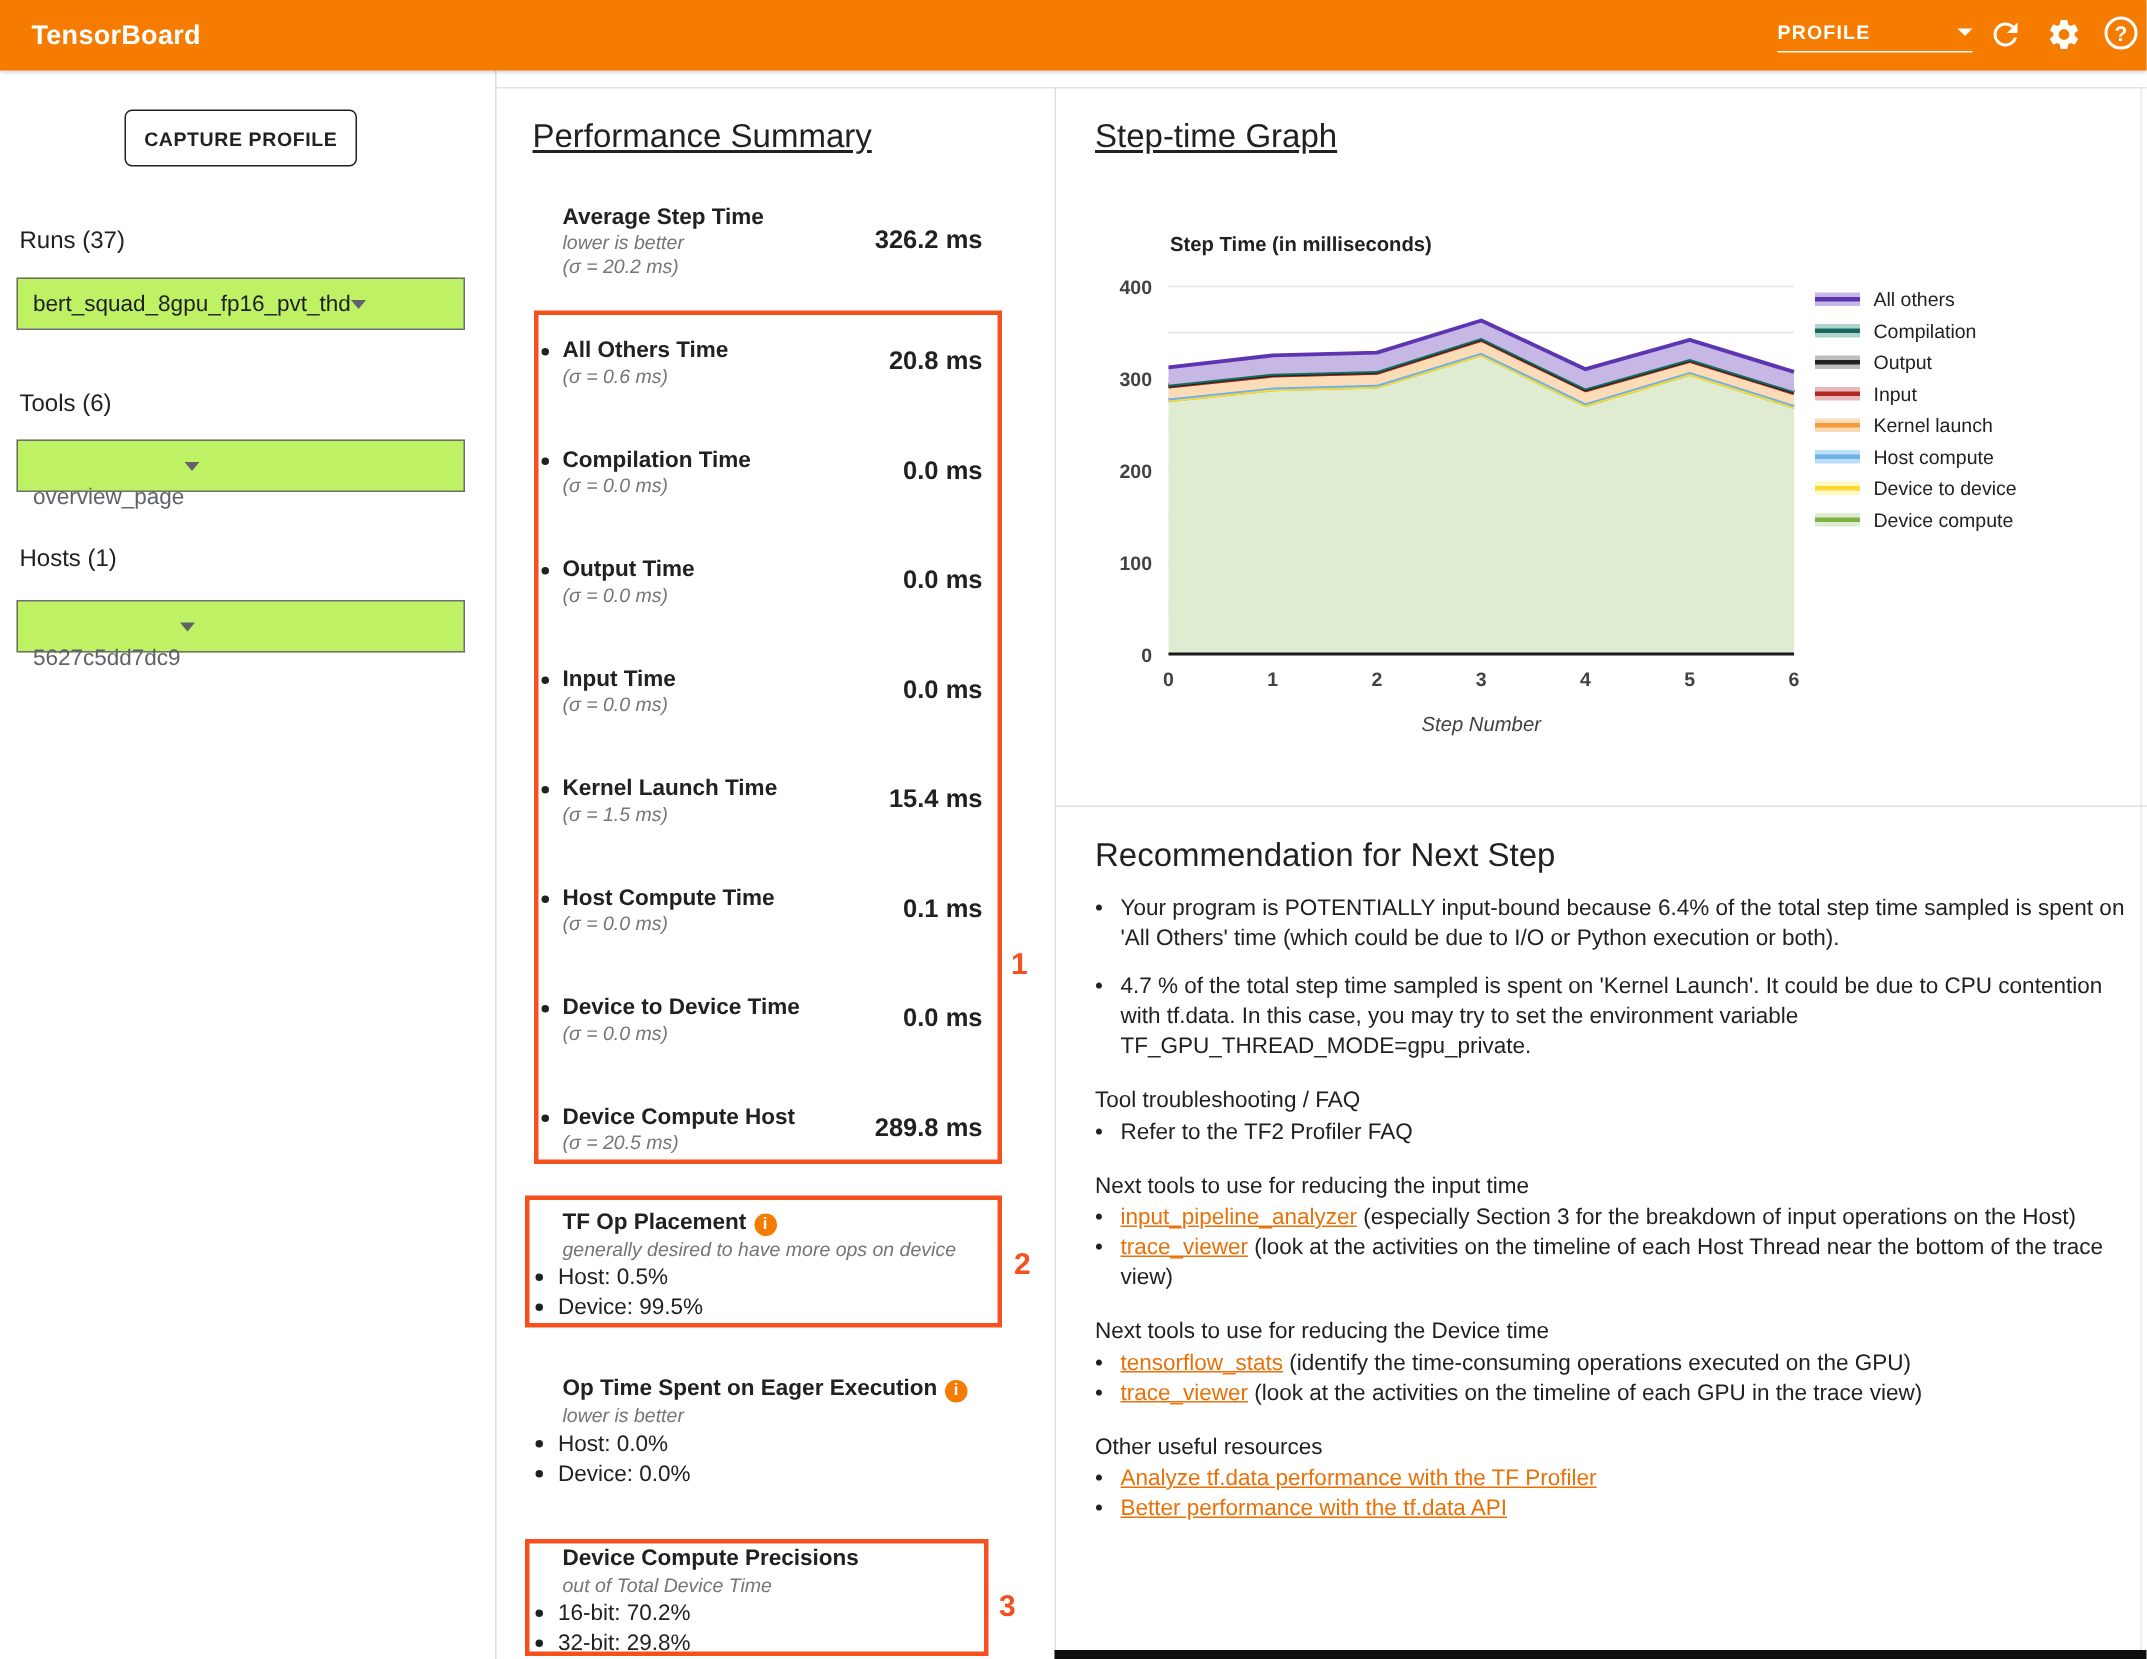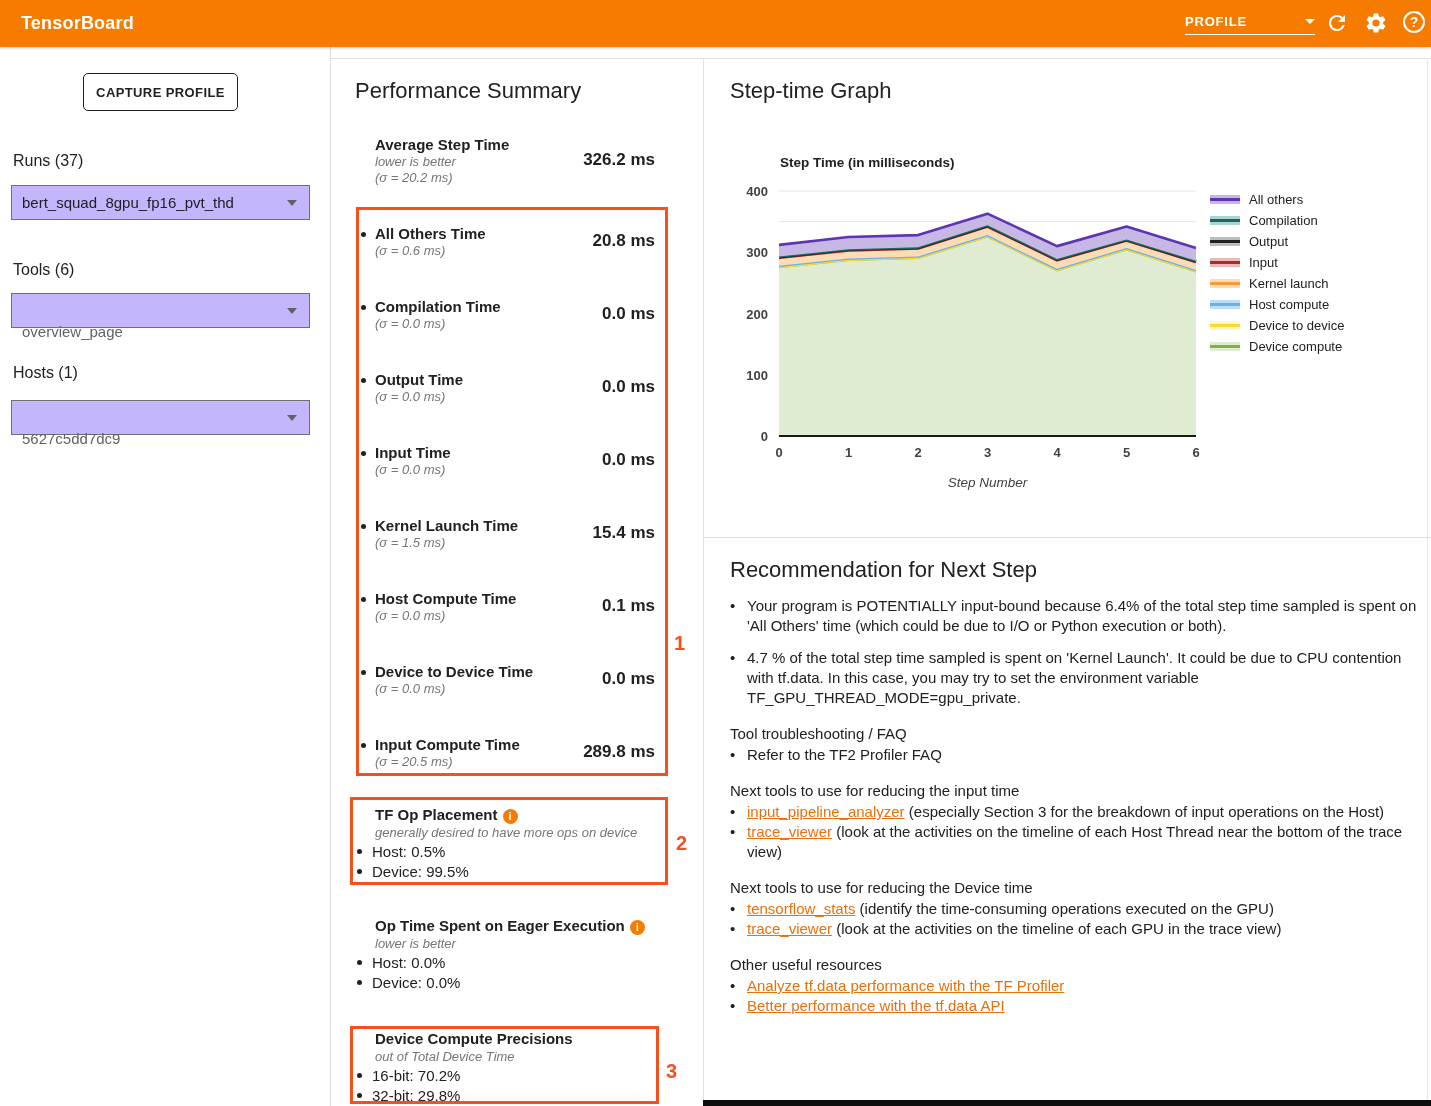--- a/index.html
+++ b/index.html
@@ -23,27 +23,27 @@
   .help-circle::after{content:'?';}
   
   .v-border{position:absolute;width:1px;background:#dadce0;}
   .h-border{position:absolute;height:1px;background:#e0e0e0;}
   .bottom-dark-bar{position:absolute;left:703px;top:1100px;width:728px;height:6px;background:#0e0e0e;}
   
   .capture-btn{position:absolute;left:83px;top:73px;width:155px;height:38px;background:#fff;
     border:1px solid #202124;border-radius:5px;font-family:inherit;font-size:13px;font-weight:600;
     letter-spacing:.4px;color:#202124;cursor:pointer;}
   .side-label{position:absolute;left:13px;font-size:16px;color:#202124;}
-  .side-select{position:absolute;left:11px;width:299px;height:35px;border:1px solid #6f6f6f;background:#c4b5fd;
-    display:flex;align-items:center;justify-content:space-between;padding:0 12px 0 10px;cursor:pointer;}
+  .side-select{position:absolute;left:11px;width:299px;height:35px;border:1px solid #6f6f6f;background:#bef264;
+    display:flex;align-items:center;justify-content:flex-start;padding:0 12px 0 10px;cursor:pointer;}
   .side-select .val{font-size:15px;color:#202124;white-space:nowrap;overflow:hidden;}
   .side-select .val.dim{color:#5f6368;margin-top:42px;}
   .caret-g{width:0;height:0;border-left:5px solid transparent;border-right:5px solid transparent;border-top:6px solid #5f6368;flex:none;}
   
-  .section-title{position:absolute;font-size:22px;color:#202124;}
+  .section-title{position:absolute;font-size:22px;color:#202124;text-decoration:underline;}
   .avg-block{position:absolute;left:355px;top:136px;width:300px;padding-left:20px;}
   .item-name{font-size:15px;font-weight:bold;color:#212121;line-height:18px;}
   .item-sub{font-size:13px;font-style:italic;color:#757575;line-height:16px;}
   .item-value{position:absolute;right:0;font-size:17px;font-weight:bold;color:#212121;}
   .ps-item{position:absolute;left:355px;width:300px;padding-left:20px;}
   .ps-dot{position:absolute;left:6px;top:7px;width:5px;height:5px;border-radius:50%;background:#212121;}
   .mini-block{position:absolute;left:355px;width:305px;}
   .mini-title{font-size:15px;font-weight:bold;color:#212121;line-height:18px;padding-left:20px;}
   .mini-sub{font-size:13px;font-style:italic;color:#757575;line-height:16px;padding-left:20px;margin-top:1px;}
   .mini-row{position:relative;font-size:15px;color:#212121;line-height:19px;padding-left:17px;margin-top:1px;}
@@ -166,21 +166,21 @@
   <div class="item-value" style="top:6px;">0.1 ms</div>
 </div>
 <div class="ps-item" style="top:663px;">
   <span class="ps-dot"></span>
   <div class="item-name">Device to Device Time</div>
   <div class="item-sub">(σ = 0.0 ms)</div>
   <div class="item-value" style="top:6px;">0.0 ms</div>
 </div>
 <div class="ps-item" style="top:736px;">
   <span class="ps-dot"></span>
-  <div class="item-name">Input Compute Time</div>
+  <div class="item-name">Device Compute Host</div>
   <div class="item-sub">(σ = 20.5 ms)</div>
   <div class="item-value" style="top:6px;">289.8 ms</div>
 </div>
 
 <div class="mini-block" style="top:806px;">
   <div class="mini-title"><span>TF Op Placement</span><span class="info-icon"></span></div>
   <div class="mini-sub">generally desired to have more ops on device</div>
   <div class="mini-row">Host: 0.5%</div>
   <div class="mini-row">Device: 99.5%</div>
 </div>

